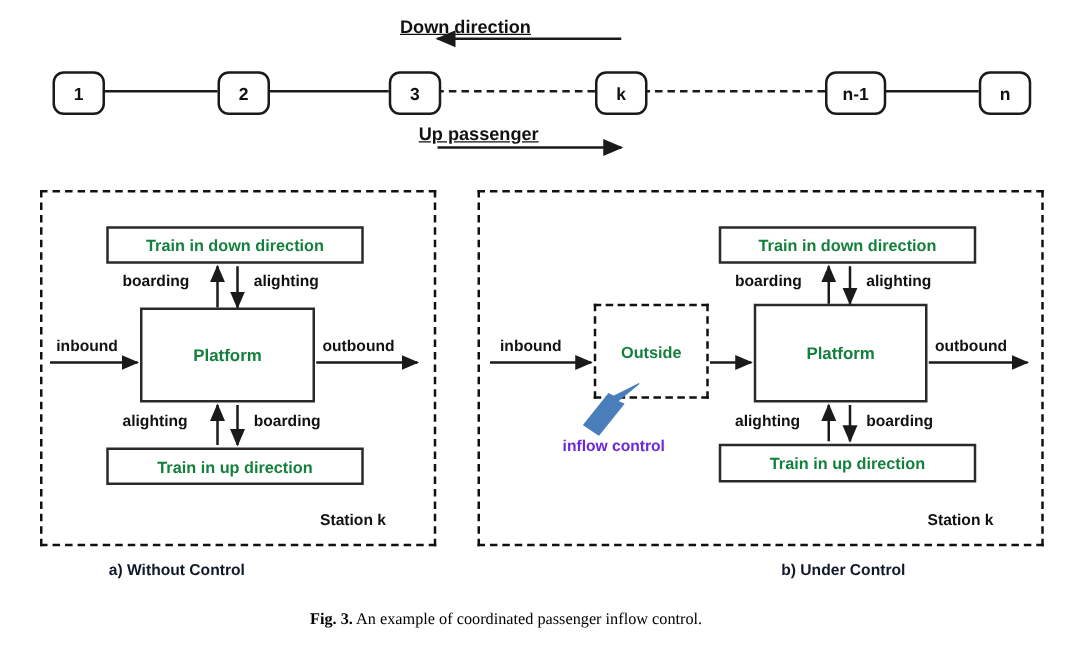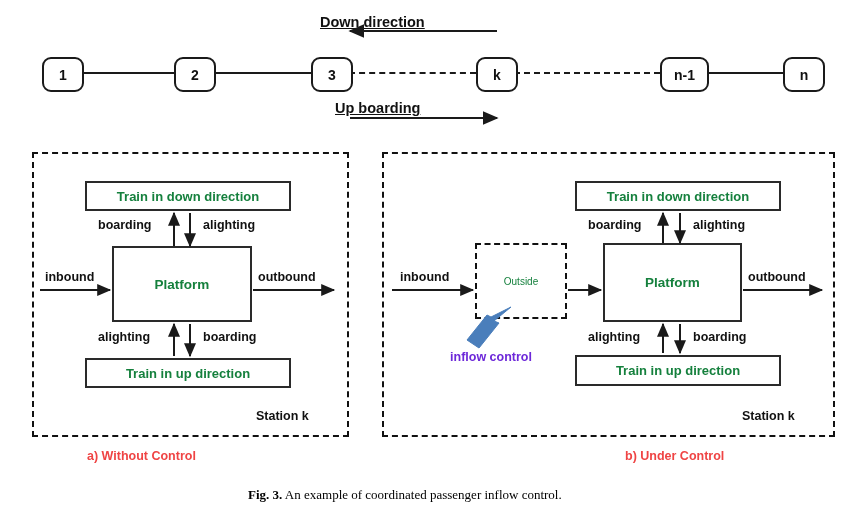--- a/index.html
+++ b/index.html
@@ -71,42 +71,42 @@
     justify-content: center;
     font-weight: bold;
     font-size: 13px;
     color: #15803d;
     white-space: nowrap;
     box-sizing: border-box;
   }
   .box.platform { font-size: 13.5px; }
   .box.dashedbox {
     border: 2.5px dashed #111;
-    font-weight: normal;
-    font-size: 10px;
+    font-weight: bold;
+    font-size: 13px;
   }
   .flowlabel {
     position: absolute;
     font-weight: bold;
     font-size: 12.5px;
     white-space: nowrap;
     color: #111;
   }
   .stationlabel {
     position: absolute;
     font-weight: bold;
     font-size: 12.5px;
     color: #111;
     white-space: nowrap;
   }
   .subcaption {
     position: absolute;
     font-weight: bold;
     font-size: 12.5px;
-    color: #ef4444;
+    color: #0f172a;
     white-space: nowrap;
   }
   .maincaption {
     position: absolute;
     font-family: "Liberation Serif", serif;
     font-size: 13px;
     color: #000;
     white-space: nowrap;
   }
   .maincaption b { font-weight: bold; }
@@ -129,21 +129,21 @@
     z-index: 2;
   }
 </style>
 </head>
 <body>
 
 <div id="figure">
 
   <div class="dirlabel" style="left:320px; top:14px;">Down direction</div>
 
-  <div class="dirlabel" style="left:335px; top:100px;">Up boarding</div>
+  <div class="dirlabel" style="left:335px; top:100px;">Up passenger</div>
 
   <div class="link-solid" style="left:80px;  top:72px; width:94px;"></div>
   <div class="link-solid" style="left:212px; top:72px; width:99px;"></div>
   <div class="link-solid" style="left:705px; top:72px; width:78px;"></div>
 
   <div class="link-dashed" style="left:349px; top:72px; width:127px;"></div>
   <div class="link-dashed" style="left:514px; top:72px; width:146px;"></div>
 
   <div class="node" style="left:42px;  top:57px; width:38px; height:31px;">
     <span>1</span>

